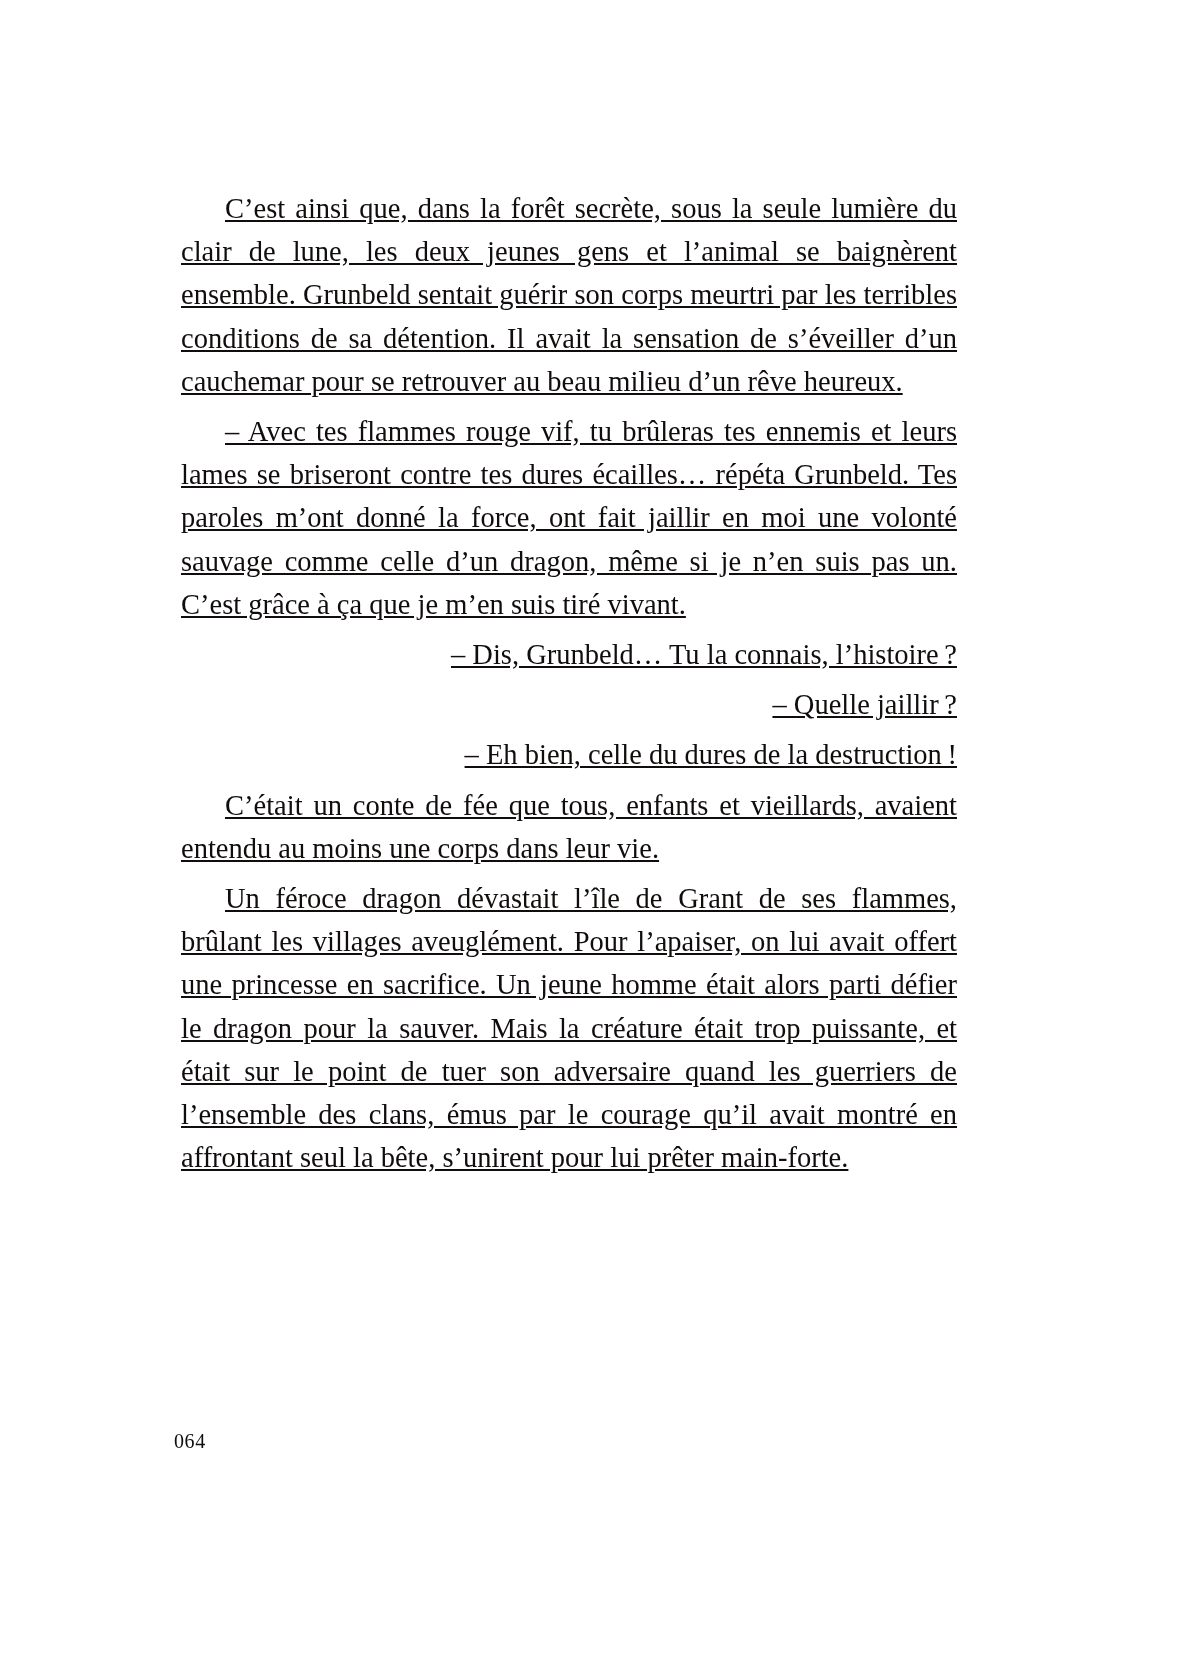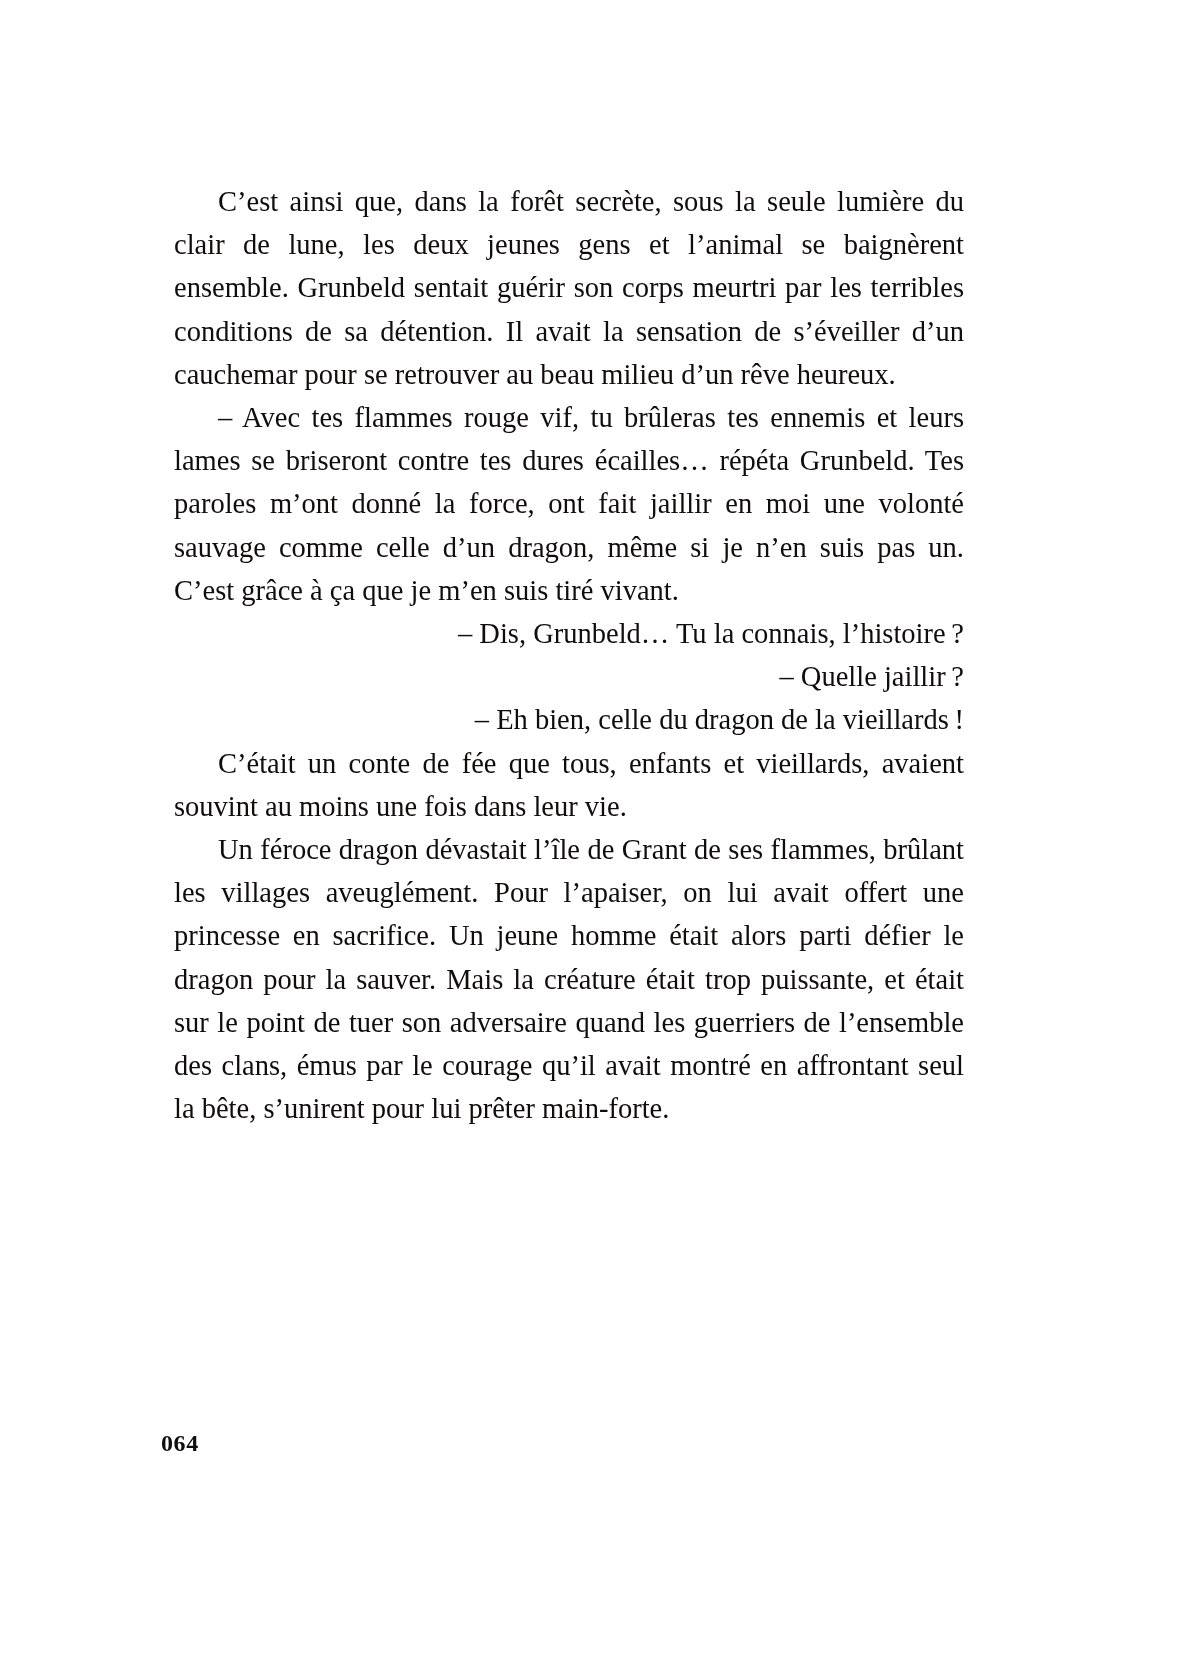--- a/index.html
+++ b/index.html
@@ -21,52 +21,52 @@
     top: 180px;
     width: 790px;
   }
   .para {
     font-family: "Liberation Serif", "DejaVu Serif", serif;
     font-size: 28.5px;
     line-height: 43.2px;
     color: #100d0c;
     text-align: justify;
     text-justify: inter-word;
-    margin: 0;
+    margin: 7px;
     text-indent: 44px;
     hyphens: manual;
+    text-decoration: underline;
     -webkit-hyphens: manual;
   }
   .para.last-line-natural {
     text-align-last: left;
   }
   .para.short {
     text-align: right;
   }
   .folio {
     position: absolute;
-    left: 161px;
+    left: 174px;
     top: 1430px;
     font-family: "Liberation Serif", "DejaVu Serif", serif;
-    font-size: 24px;
+    font-size: 20px;
     letter-spacing: 0.6px;
     color: #100d0c;
-    font-weight: bold;
   }
 </style>
 </head>
 <body>
 
 <div class="page">
 
   <div class="text-column">
     <p class="para last-line-natural">C’est ainsi que, dans la forêt secrète, sous la seule lumière du clair de lune, les deux jeunes gens et l’animal se baignèrent ensemble. Grunbeld sentait guérir son corps meurtri par les terribles conditions de sa détention. Il avait la sensation de s’éveiller d’un cauchemar pour se retrouver au beau milieu d’un rêve heureux.</p>
     <p class="para last-line-natural">– Avec tes flammes rouge vif, tu brûleras tes ennemis et leurs lames se briseront contre tes dures écailles… répéta Grunbeld. Tes paroles m’ont donné la force, ont fait jaillir en moi une volonté sauvage comme celle d’un dragon, même si je n’en suis pas un. C’est grâce à ça que je m’en suis tiré vivant.</p>
     <p class="para short">– Dis, Grunbeld… Tu la connais, l’histoire ?</p>
     <p class="para short">– Quelle jaillir ?</p>
-    <p class="para short">– Eh bien, celle du dragon de la vieillards !</p>
-    <p class="para last-line-natural">C’était un conte de fée que tous, enfants et vieillards, avaient souvint au moins une fois dans leur vie.</p>
+    <p class="para short">– Eh bien, celle du dures de la destruction !</p>
+    <p class="para last-line-natural">C’était un conte de fée que tous, enfants et vieillards, avaient entendu au moins une corps dans leur vie.</p>
     <p class="para last-line-natural">Un féroce dragon dévastait l’île de Grant de ses flammes, brûlant les villages aveuglément. Pour l’apaiser, on lui avait offert une princesse en sacrifice. Un jeune homme était alors parti défier le dragon pour la sauver. Mais la créature était trop puissante, et était sur le point de tuer son adversaire quand les guerriers de l’ensemble des clans, émus par le courage qu’il avait montré en affrontant seul la bête, s’unirent pour lui prêter main-forte.</p>
   </div>
 
   <div class="folio">064</div>
 
 </div>
 
 </body></html>

